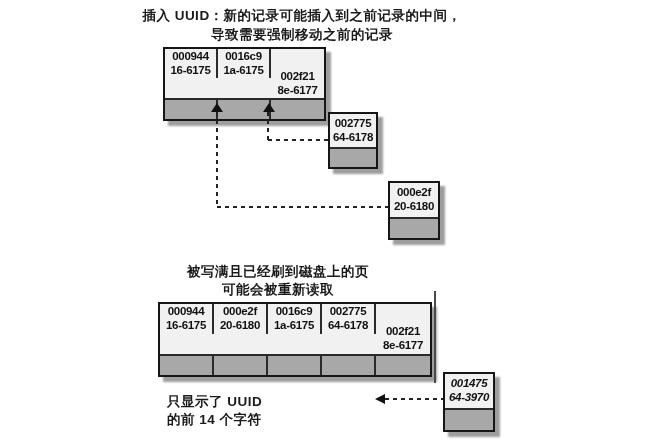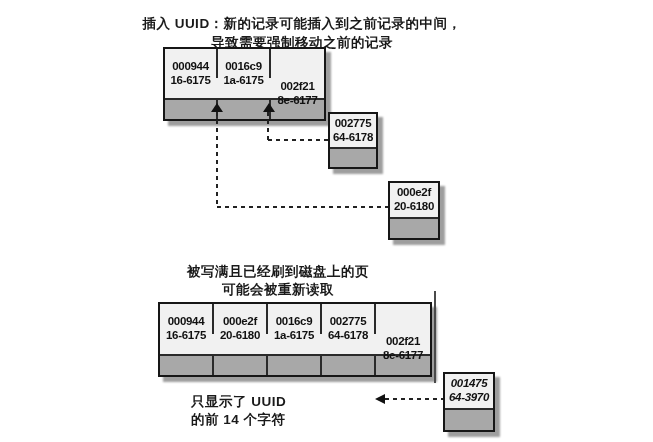--- a/index.html
+++ b/index.html
@@ -10,33 +10,33 @@
     color:#111;
   }
   .caption {
     position:absolute; text-align:center;
     font-size:13.5px; font-weight:bold; line-height:19px;
     letter-spacing:0.5px; color:#1a1a1a;
   }
   .note {
     position:absolute; text-align:left;
     font-size:13.5px; font-weight:bold; line-height:17.5px;
-    letter-spacing:0.5px; color:#1a1a1a;margin-left:24px;
+    letter-spacing:0.5px; color:#1a1a1a;
   }
   
   .page {
     position:absolute; background:#f1f1f1;
     border:2px solid #161616;
     box-shadow:5px 5px 2px 0 #9e9e9e;
   }
   .row { display:flex; }
   .cell {
     box-sizing:border-box; text-align:center;
     font-size:11.5px; font-weight:bold; line-height:13.5px;
-    letter-spacing:-0.3px; padding-top:11px;
+    letter-spacing:-0.3px; padding-top:1px;
     border-right:2px solid #2a2a2a;
   }
   .cell:last-child { border-right:none;margin-top:20px; }
   .slots { display:flex; border-top:2px solid #2a2a2a; background:#a8a8a8; }
   .slot { box-sizing:border-box; border-right:2px solid #2a2a2a; }
   .slot:last-child { border-right:none; }
   .page-top .cell  { width:53px; height:29px; }
   .page-top .slot  { width:53px; height:19px; }
   .page-bot .cell  { width:54px; height:30px; }
   .page-bot .slot  { width:54px; height:19px; }
@@ -62,21 +62,21 @@
   .arrow-left { position:absolute; width:0; height:0;
     border-top:5px solid transparent; border-bottom:5px solid transparent;
     border-right:10px solid #111; }
   .vline { position:absolute; width:2px; background:#4a4a4a; }
 </style>
 </head>
 <body>
 
 <div class="canvas">
 
-  <div class="caption" style="left:122px; top:14px; width:360px;">
+  <div class="caption" style="left:122px; top:6px; width:360px;">
     <div>插入 UUID：新的记录可能插入到之前记录的中间，</div>
     <div>导致需要强制移动之前的记录</div>
   </div>
 
   <div class="page page-top" style="left:163px; top:47px;">
     <div class="row">
       <div class="cell">
         <div>000944</div>
         <div>16-6175</div>
       </div>

